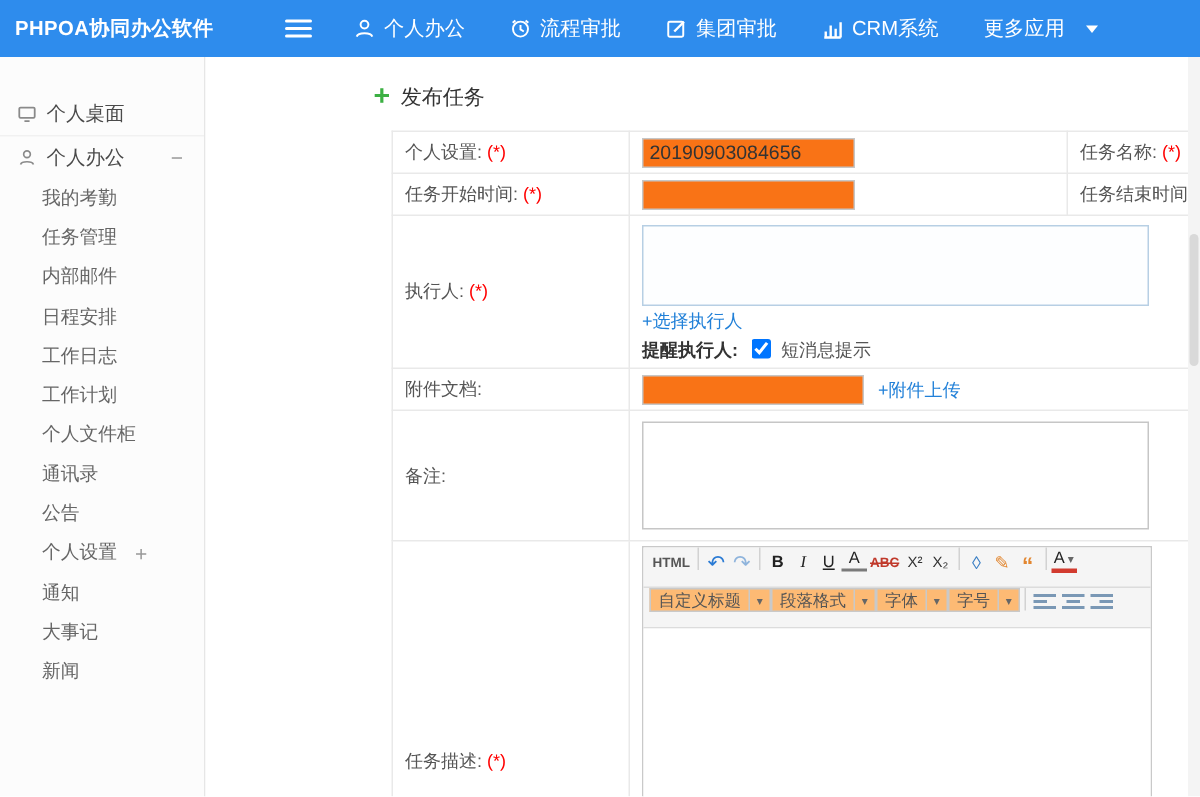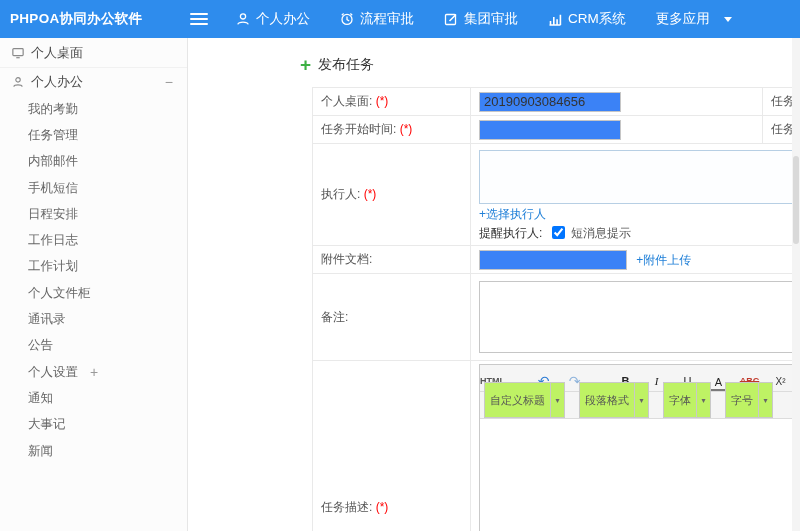--- a/index.html
+++ b/index.html
@@ -12,67 +12,67 @@
   .logo{width:160px;padding-left:10px;font-size:13.5px;font-weight:bold;letter-spacing:.3px;white-space:nowrap}
   .hamburger{width:18px;margin-left:30px;cursor:pointer}
   .hamburger i{display:block;height:2px;background:#fff;margin:3px 0;border-radius:1px}
   .topnav{display:flex;align-items:center;margin-left:28px;gap:30px}
   .nav-item{display:flex;align-items:center;gap:6px;font-size:13.5px;cursor:pointer;white-space:nowrap}
   .nav-ico{display:flex;align-items:center}
   .caret{width:0;height:0;border-left:4px solid transparent;border-right:4px solid transparent;border-top:5px solid #fff;margin-left:8px}
 
   
   .layout{display:flex;height:493px}
-  .sidebar{width:188px;border-right:1px solid #e6e6e6;background:#fcfcfc;padding-top:0;overflow:hidden;flex:none}
+  .sidebar{width:137px;border-right:1px solid #e6e6e6;background:#fcfcfc;padding-top:23px;overflow:hidden;flex:none}
   .side-item{display:flex;align-items:center;cursor:pointer;color:#555}
   .side-item.top{height:30px;padding:0 14px 0 12px;font-size:13px;border-bottom:1px solid #f1f1f1;color:#4a4a4a}
   .side-item.top:nth-of-type(2){border-bottom:none;height:28px}
   .side-item.sub{height:26.3px;padding-left:28px;font-size:12.5px;color:#666}
   .si-icon{margin-right:7px;display:flex;align-items:center}
   .toggle{margin-left:auto;color:#999;font-size:14px;line-height:1}
 
   
   .content{flex:1;position:relative;overflow:hidden;padding:18px 0 0 112px;background:#fff}
   .page-title-row{display:flex;align-items:center;gap:7px;margin-bottom:13px}
   .plus-icon{color:#3cb043;font-size:19px;font-weight:bold;line-height:14px}
   .page-title{font-size:14px;font-weight:normal;color:#333}
 
   table.form{border-collapse:collapse;table-layout:fixed;width:700px;margin-left:12px}
   .form td{border:1px solid #e9e9e9;padding:3px 8px;vertical-align:middle;font-size:12px;color:#555;overflow:hidden;white-space:nowrap}
   .r-small td{height:28px}
   .req{color:#f00}
-  .txt{height:20px;border:1px solid #c6c6c6;width:142px;font-size:13px;padding:1px 4px;color:#333;background:#3b82f6}
+  .txt{height:20px;border:1px solid #c6c6c6;width:142px;font-size:13px;padding:1px 4px;color:#333;background:#f97316}
   .bigbox{width:338px;height:54px;border:1px solid #b7cfe4;background:#fdfeff;margin:3px 0 2px 0}
   .link{color:#2180d8;cursor:pointer;text-decoration:none;font-size:12px}
   .remind-line{margin-top:2px}
-  .remind{font-weight:normal;color:#333}
+  .remind{font-weight:bold;color:#333}
   .cb{vertical-align:-2px;margin:0 3px 0 6px}
   .remark-box{width:338px;height:72px;border:1px solid #c6c6c6;background:#fff;margin:4px 0}
   .desc-cell{vertical-align:middle}
 
   
   .editor{width:340px;border:1px solid #c9c9c9;background:#fff}
-  .toolbar{display:flex;align-items:flex-end;padding:0 4px;background:#f5f5f5;border-bottom:1px solid #dcdcdc;gap:14px;height:27px}
+  .toolbar{display:flex;align-items:flex-start;padding:0 4px;background:#f5f5f5;border-bottom:1px solid #dcdcdc;gap:0;height:27px}
   .tb-btn{min-width:17px;height:20px;display:flex;align-items:center;justify-content:center;font-size:11px;color:#444;cursor:pointer;padding:0 2px}
   .tb-sep{width:1px;height:15px;background:#d2d2d2;margin:0 3px}
   .b-source{font-size:9px;font-weight:bold;color:#555}
   .b-undo{color:#2b7bd4;font-size:14px}
   .b-redo{color:#8fb4dc;font-size:14px}
   .b-bold{font-weight:bold;color:#222}
   .b-italic{font-style:italic;font-family:"Liberation Serif",serif;color:#222}
   .b-underline{text-decoration:underline;color:#222}
   .b-fontattr{color:#222;border-bottom:2px solid #7a7a7a;height:16px}
   .b-strike{text-decoration:line-through;color:#c0392b;font-size:9px;font-weight:bold}
   .b-supsub{font-size:10px;color:#333}
   .b-eraser{color:#3b7fc4;font-size:12px}
   .b-pencil{color:#e2862f;font-size:12px}
   .b-quote{color:#e2862f;font-weight:bold;font-size:15px;line-height:8px;padding-top:6px}
   .b-color{color:#222;border-bottom:3px solid #d23b2f;height:17px}
   .dd-caret-txt{font-size:8px;color:#666;margin-left:2px}
-  .dd{display:flex;align-items:center;border:1px solid #c9c9c9;background:#bef264;height:36px;font-size:11px;color:#555;cursor:pointer}
+  .dd{display:flex;align-items:center;border:1px solid #c9c9c9;background:#fdba74;height:16px;font-size:11px;color:#555;cursor:pointer}
   .dd-label{padding:0 5px;white-space:nowrap}
   .dd-caretbox{border-left:1px solid #c9c9c9;width:14px;height:100%;display:flex;align-items:center;justify-content:center;color:#666;font-size:8px}
   .align{width:19px;height:18px;display:flex;flex-direction:column;justify-content:center;gap:2px;cursor:pointer;align-items:flex-start;padding:0 2px}
   .align i{height:2px;background:#7a98b5;display:block}
   .align i:nth-child(odd){width:100%}
   .align-left i:nth-child(even){width:60%}
   .align-center i:nth-child(even){width:60%;align-self:center}
   .align-right i:nth-child(even){width:60%;align-self:flex-end}
   .edit-area{height:230px;background:#fff;cursor:text}
 
@@ -160,23 +160,20 @@
       <div class="side-item sub">
           <span>我的考勤</span>
         </div>
       <div class="side-item sub">
           <span>任务管理</span>
         </div>
       <div class="side-item sub">
           <span>内部邮件</span>
         </div>
       <div class="side-item sub">
-          <span>手机短信</span>
-        </div>
-      <div class="side-item sub">
           <span>日程安排</span>
         </div>
       <div class="side-item sub">
           <span>工作日志</span>
         </div>
       <div class="side-item sub">
           <span>工作计划</span>
         </div>
       <div class="side-item sub">
           <span>个人文件柜</span>
@@ -211,21 +208,21 @@
       <table class="form">
         <colgroup>
             <col style="width:158px">
             <col style="width:292px">
             <col style="width:250px">
           </colgroup>
 
         <tbody>
             <tr class="r-small">
           <td>
-            <span>个人桌面:</span>
+            <span>个人设置:</span>
             <span class="req">(*)</span>
           </td>
           <td>
             <input class="txt" type="text" value="20190903084656" style="">
           </td>
           <td>
             <span>任务名称:</span>
             <span class="req">(*)</span>
           </td>
         </tr>

